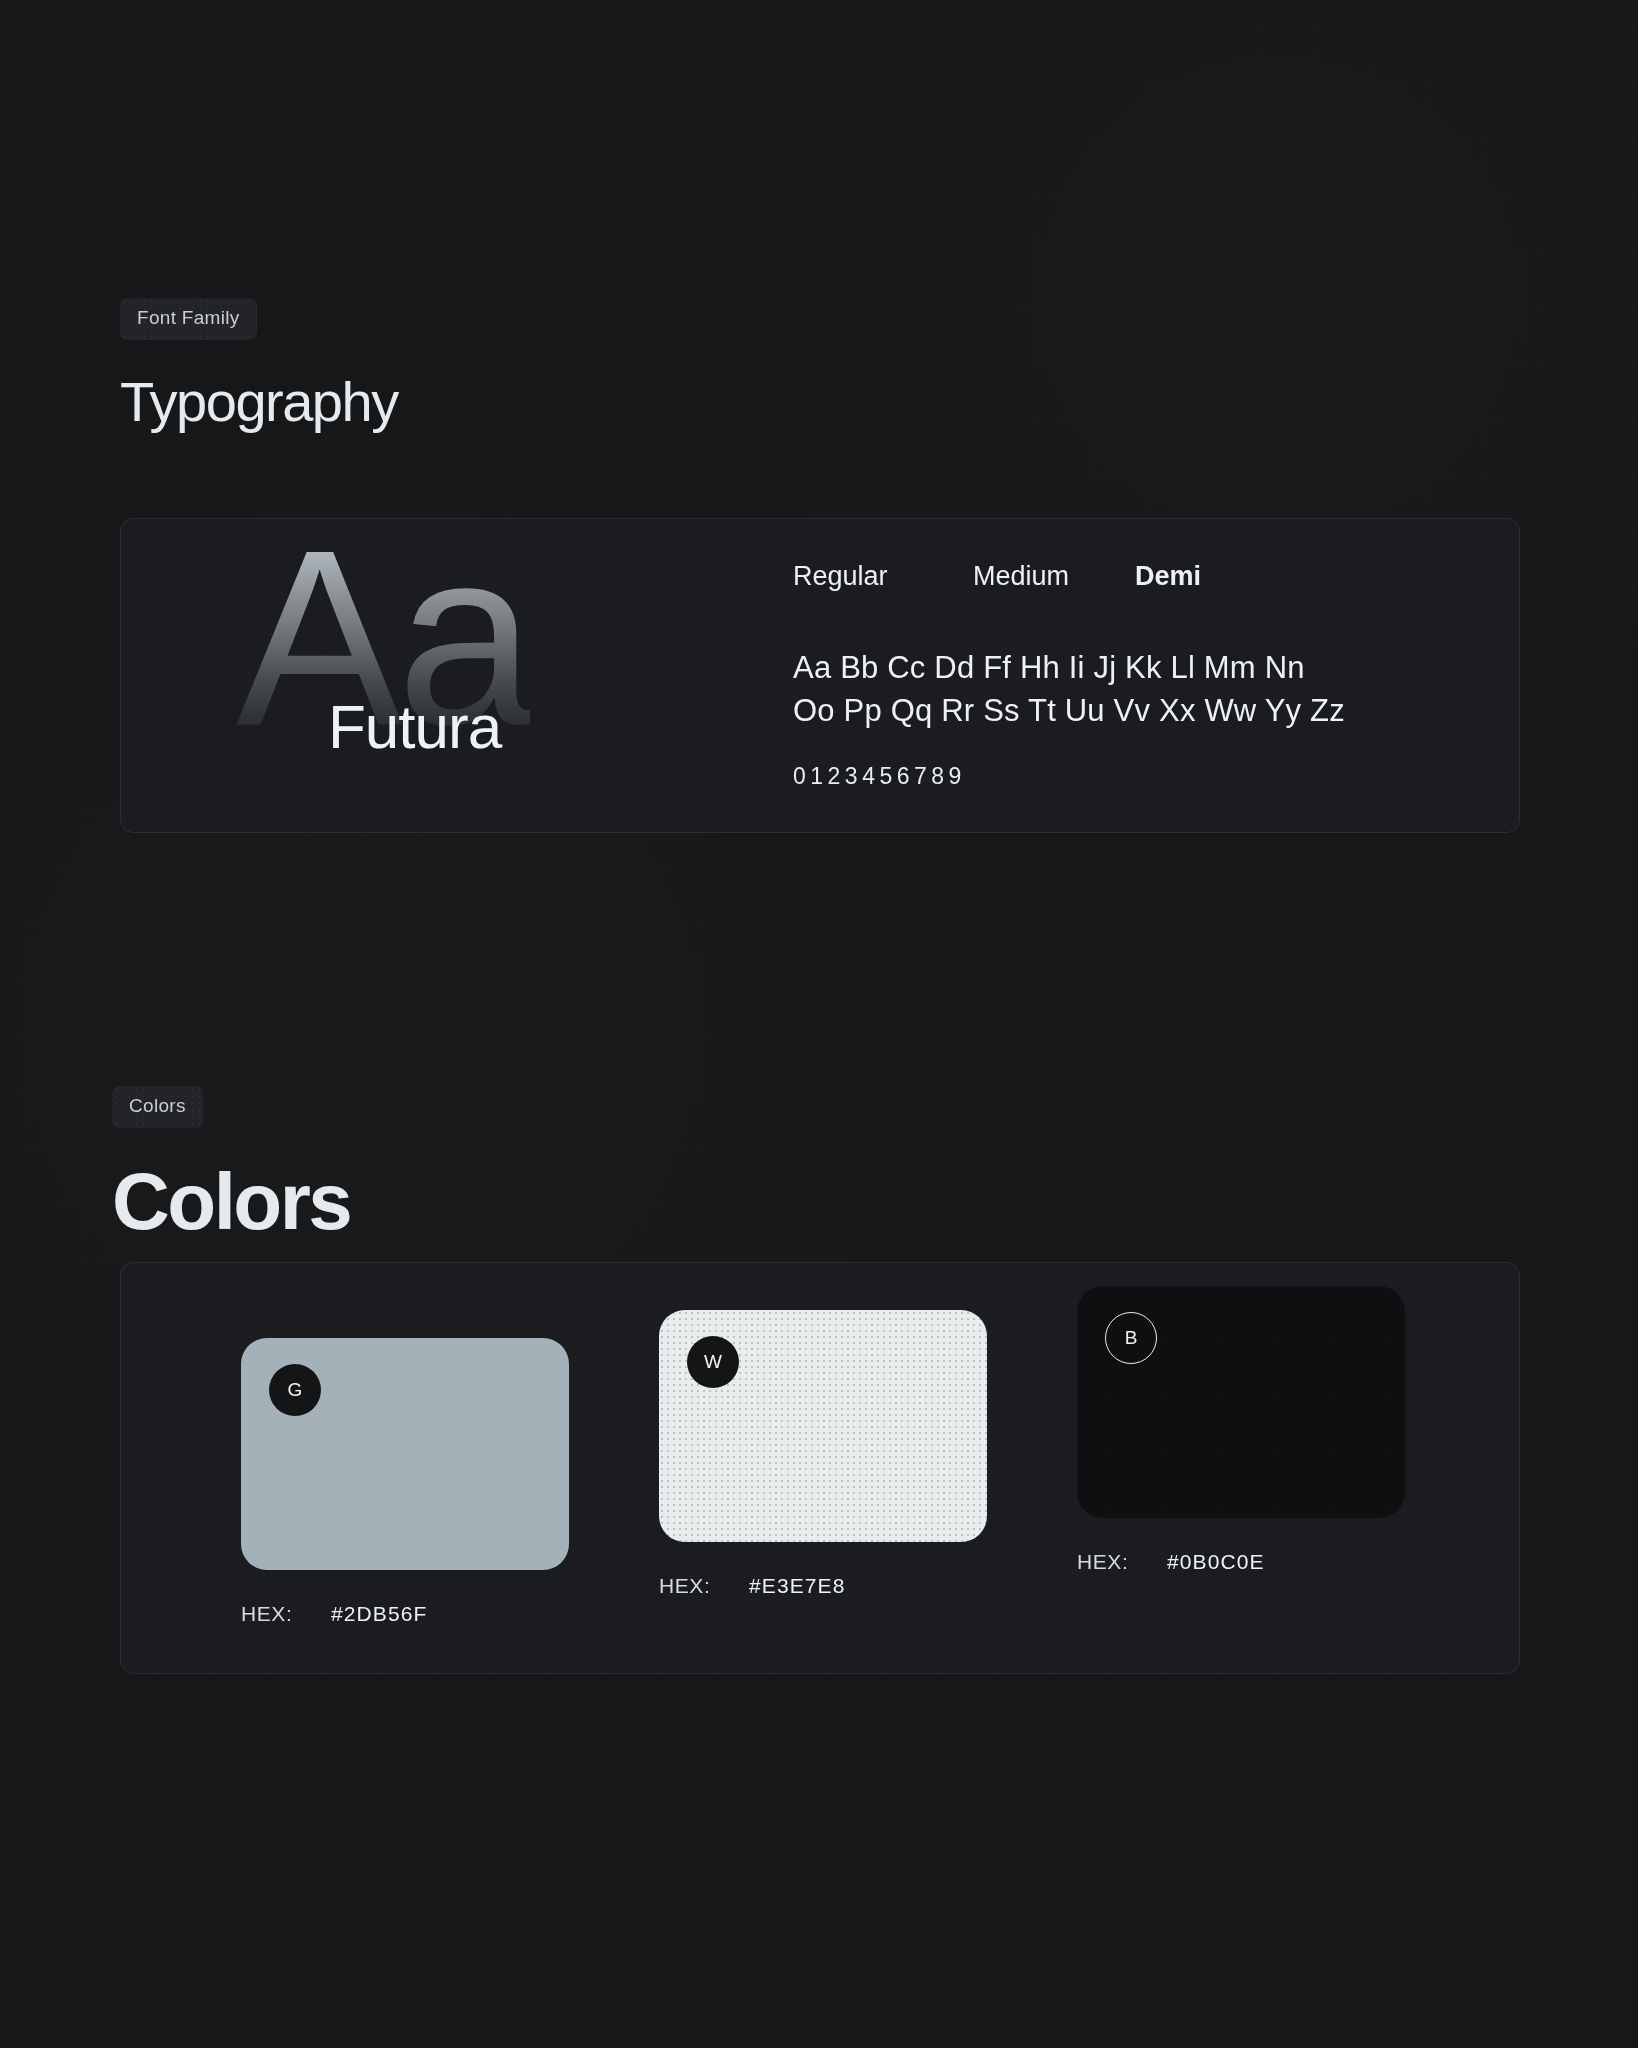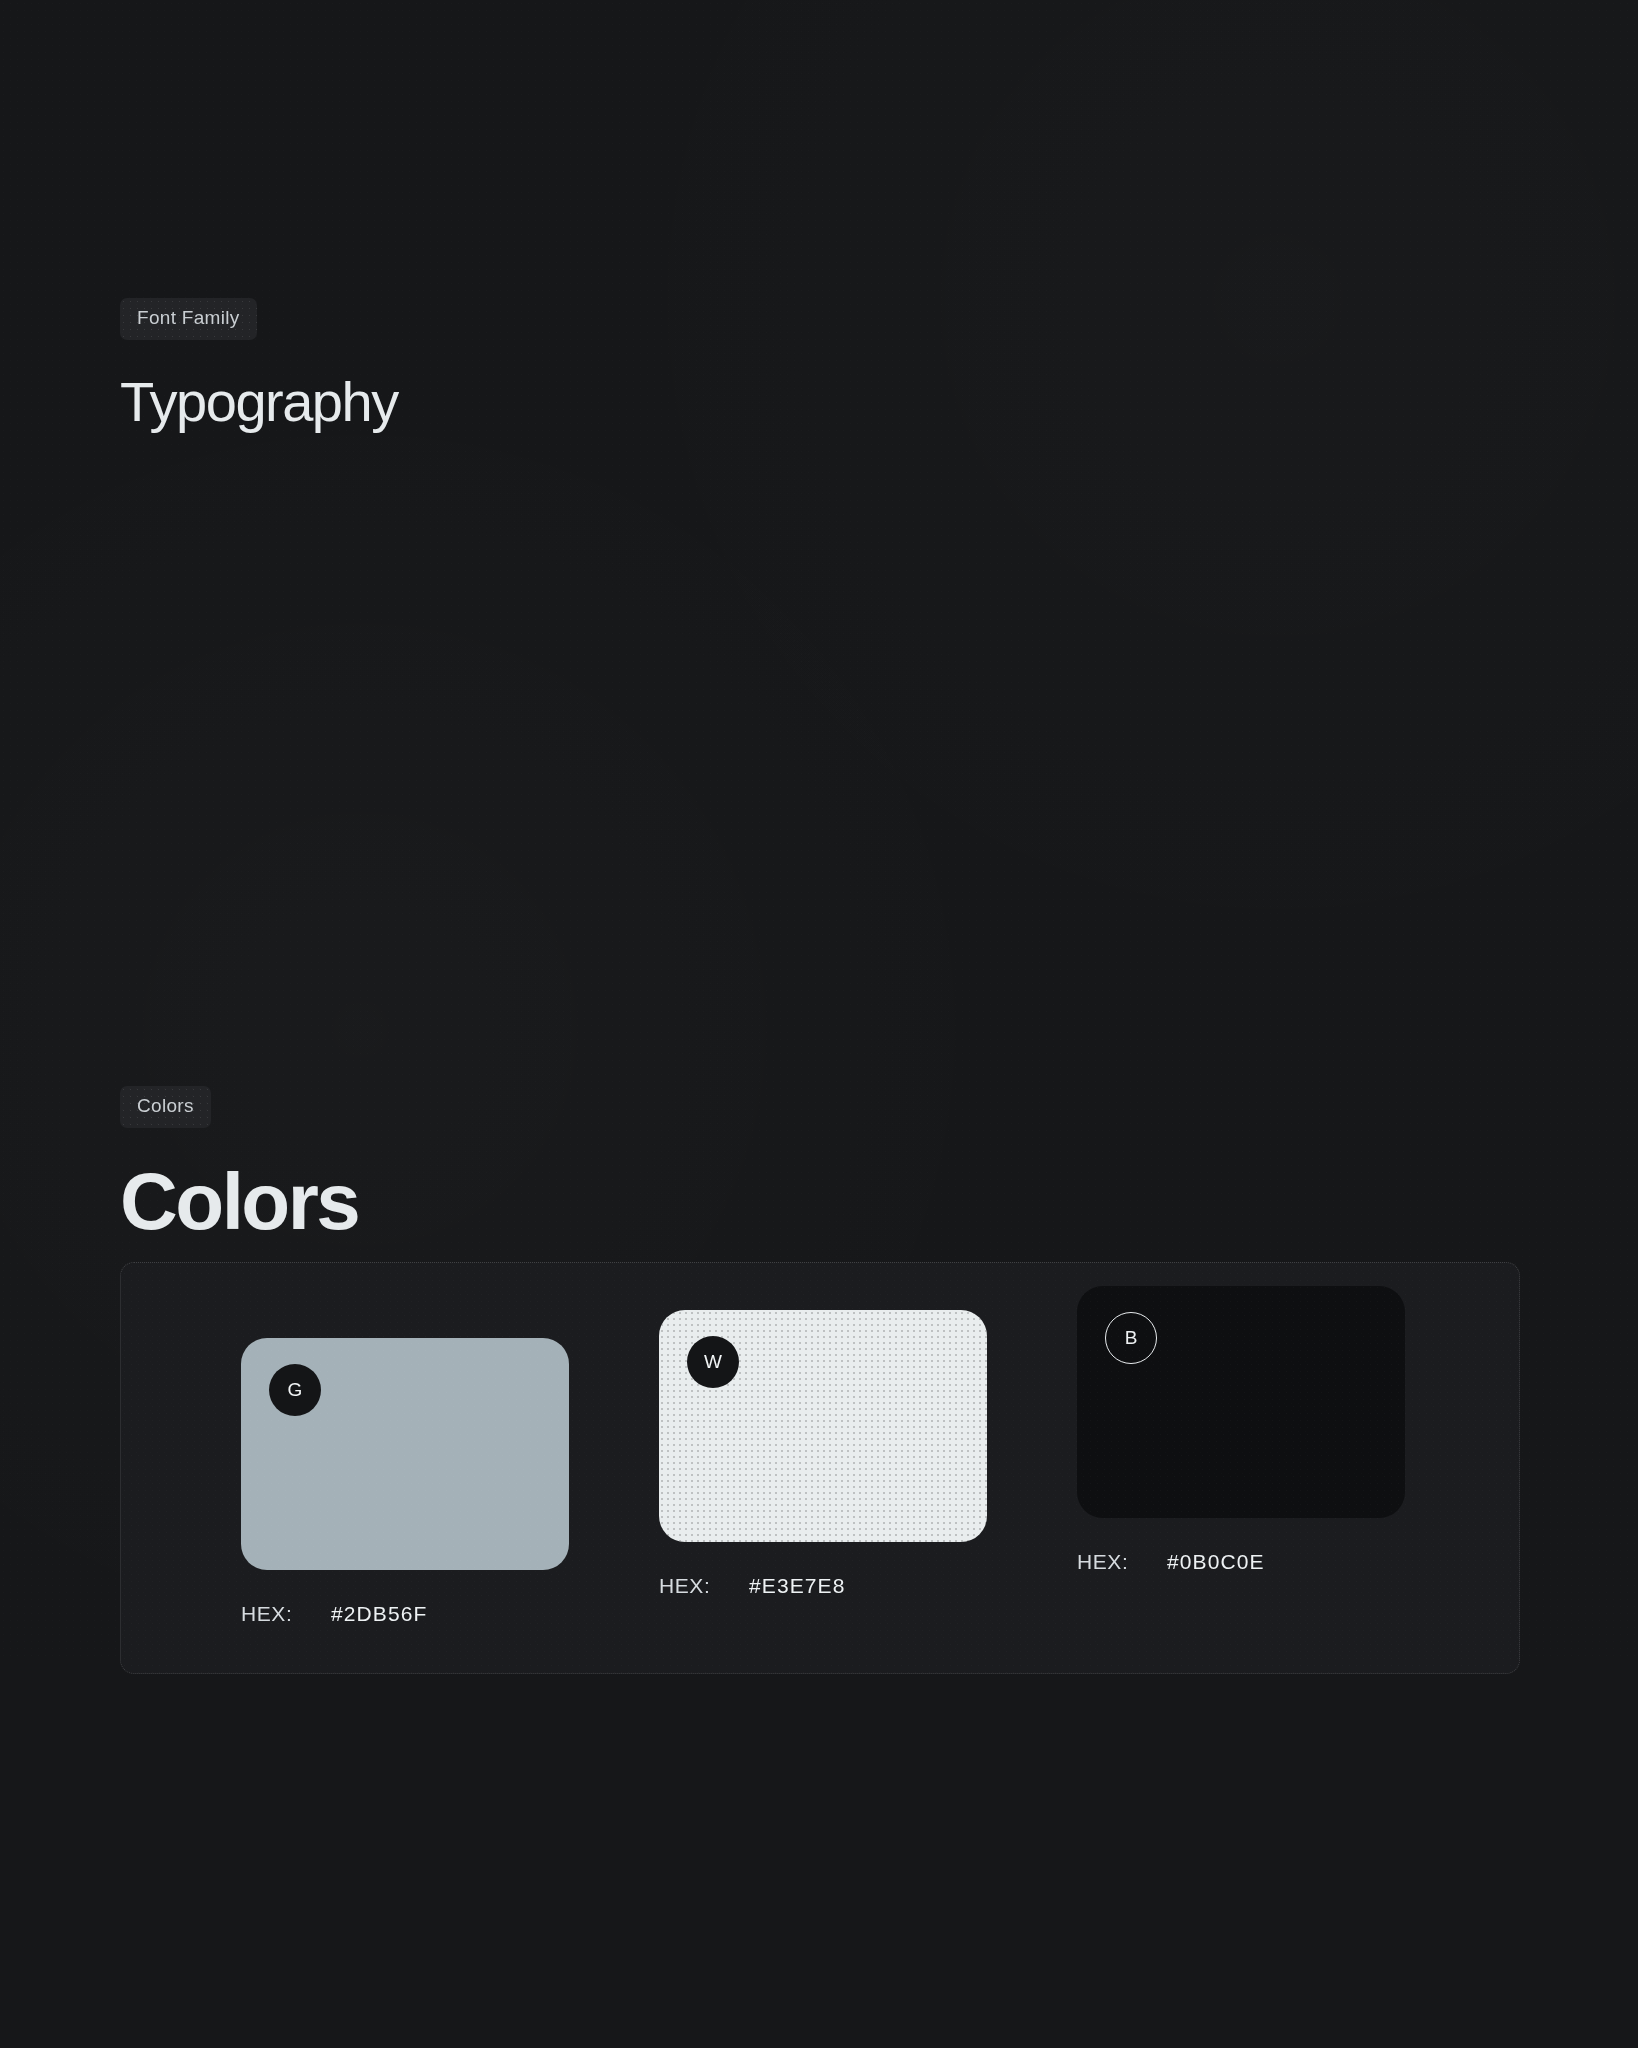--- a/index.html
+++ b/index.html
@@ -179,22 +179,44 @@
 
 <div class="page">
 
   <div class="section-head" style="left:120px; top:298px;">
     <div class="badge">
       <span>Font Family</span>
     </div>
     <div class="sect-title typo">Typography</div>
   </div>
 
-
-  <div class="section-head" style="left:120px; top:1086px;">
+  <div class="card" id="typo-card">
+
+    <div class="aa-wrap">
+      <div class="aa-glyph">Aa</div>
+      <div class="aa-word">Futura</div>
+    </div>
+
+    <div class="specimen">
+
+      <div class="weights">
+        <span class="w-regular">Regular</span>
+        <span class="w-medium">Medium</span>
+        <span class="w-demi">Demi</span>
+      </div>
+
+      <div class="alpha">Aa Bb Cc Dd Ff Hh Ii Jj Kk Ll Mm Nn</div>
+      <div class="alpha" style="margin-top:4px;">Oo Pp Qq Rr Ss Tt Uu Vv Xx Ww Yy Zz</div>
+
+      <div class="nums">0123456789</div>
+    </div>
+
+  </div>
+
+  <div class="section-head" style="left:112px; top:1086px;">
     <div class="badge">
       <span>Colors</span>
     </div>
     <div class="sect-title colr">Colors</div>
   </div>
 
   <div class="card" id="colors-card">
 
     <div class="swatch-col" style="left:120px; top:75px;">
       <div class="swatch" id="sw0" style="background: rgb(164, 177, 184);">

